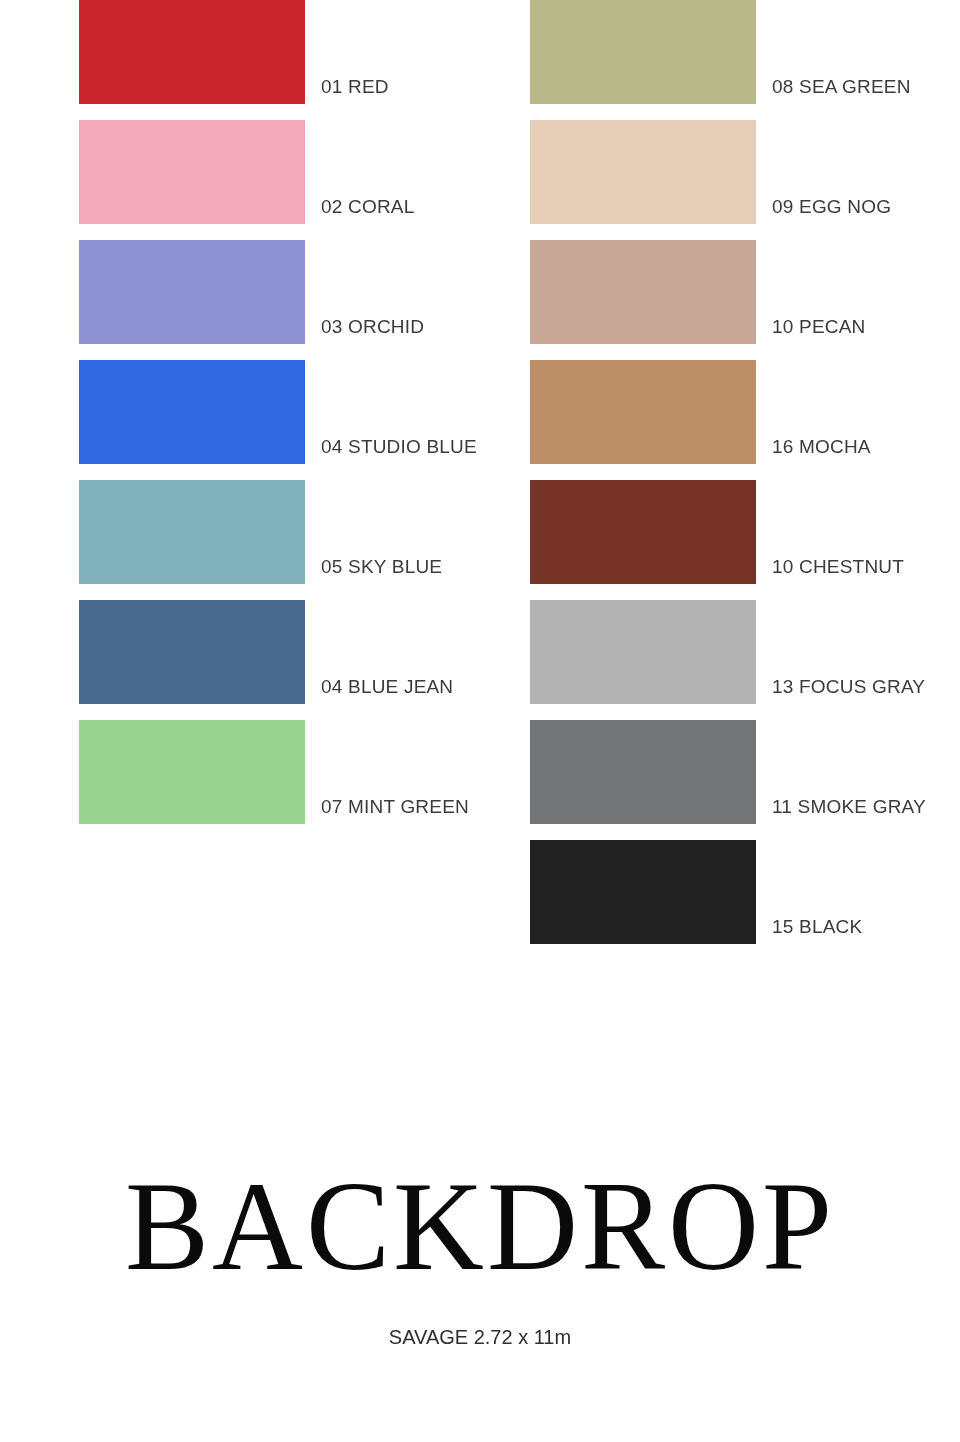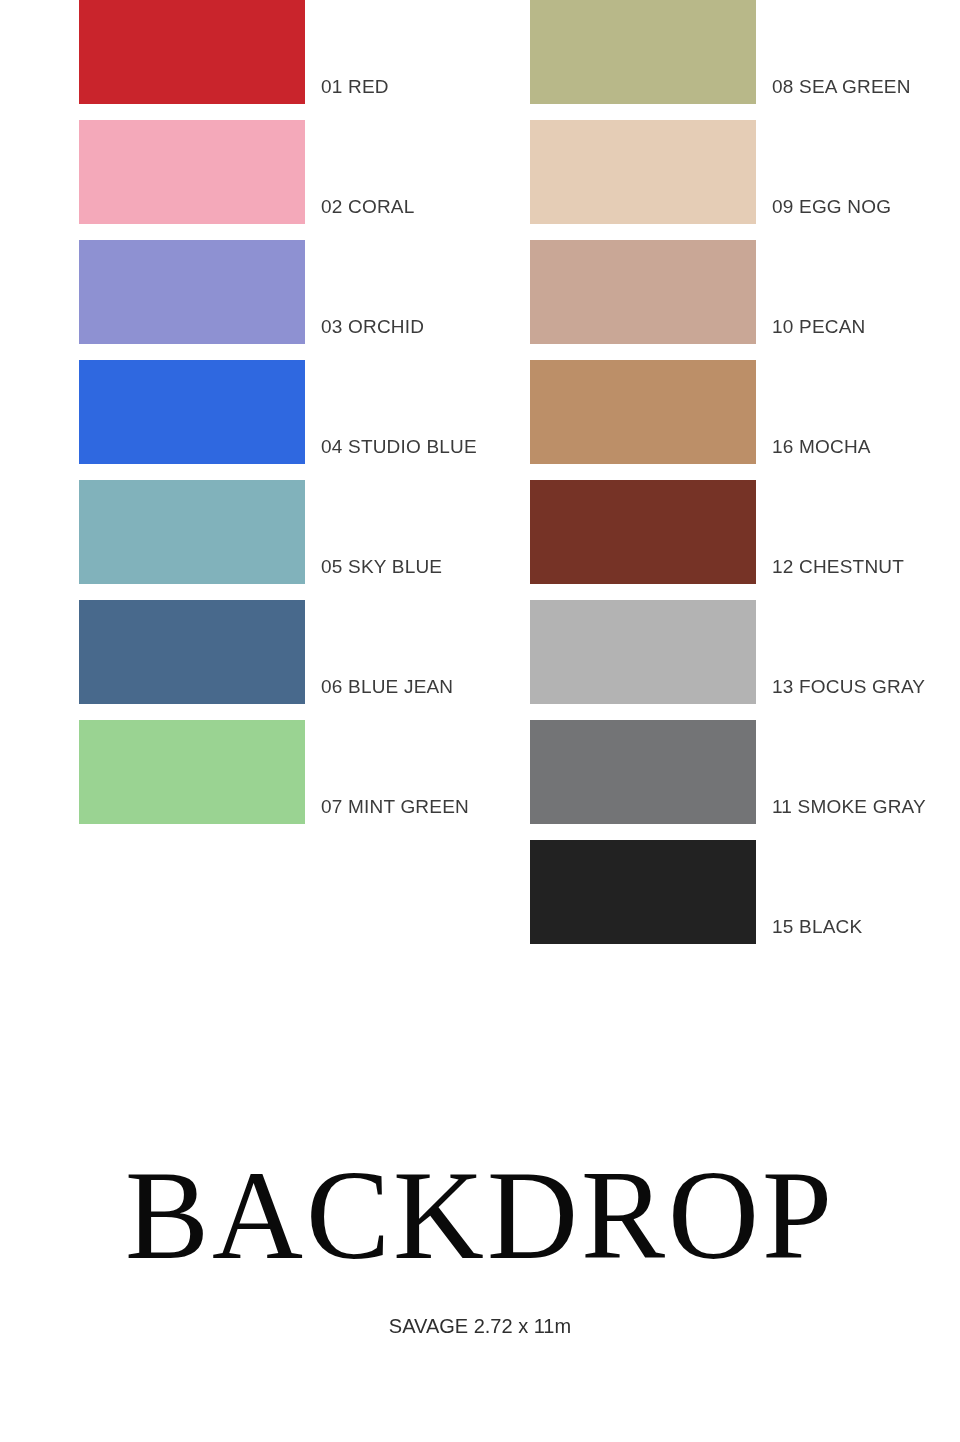--- a/index.html
+++ b/index.html
@@ -69,21 +69,21 @@
     top: 1150px;
     text-align: center;
   }
 
   .brand-title {
     font-family: "Liberation Serif", serif;
     font-size: 126px;
     line-height: 126px;
     color: #0a0a0a;
     letter-spacing: 3px;
-    margin: 3px;
+    margin: 14px;
     font-weight: normal;
   }
 
   .caption {
     margin-top: 34px;
     font-size: 20px;
     line-height: 27px;
     color: #ララ;
     color: #2f2f2f;
   }
@@ -111,21 +111,21 @@
         <div class="swatch-row">
           <div class="swatch-chip" style="background: rgb(47, 104, 224);"></div>
           <div class="swatch-label">04 STUDIO BLUE</div>
         </div>
         <div class="swatch-row">
           <div class="swatch-chip" style="background: rgb(129, 178, 187);"></div>
           <div class="swatch-label">05 SKY BLUE</div>
         </div>
         <div class="swatch-row">
           <div class="swatch-chip" style="background: rgb(72, 105, 140);"></div>
-          <div class="swatch-label">06 BLUE JEAN</div>
+          <div class="swatch-label">04 BLUE JEAN</div>
         </div>
         <div class="swatch-row">
           <div class="swatch-chip" style="background: rgb(154, 211, 146);"></div>
           <div class="swatch-label">07 MINT GREEN</div>
         </div>
       </div>
     <div class="column right">
         <div class="swatch-row">
           <div class="swatch-chip" style="background: rgb(184, 184, 137);"></div>
           <div class="swatch-label">08 SEA GREEN</div>
@@ -137,21 +137,21 @@
         <div class="swatch-row">
           <div class="swatch-chip" style="background: rgb(201, 167, 150);"></div>
           <div class="swatch-label">10 PECAN</div>
         </div>
         <div class="swatch-row">
           <div class="swatch-chip" style="background: rgb(188, 143, 104);"></div>
           <div class="swatch-label">16 MOCHA</div>
         </div>
         <div class="swatch-row">
           <div class="swatch-chip" style="background: rgb(118, 51, 38);"></div>
-          <div class="swatch-label">12 CHESTNUT</div>
+          <div class="swatch-label">10 CHESTNUT</div>
         </div>
         <div class="swatch-row">
           <div class="swatch-chip" style="background: rgb(179, 179, 179);"></div>
           <div class="swatch-label">13 FOCUS GRAY</div>
         </div>
         <div class="swatch-row">
           <div class="swatch-chip" style="background: rgb(115, 116, 118);"></div>
           <div class="swatch-label">11 SMOKE GRAY</div>
         </div>
         <div class="swatch-row">

